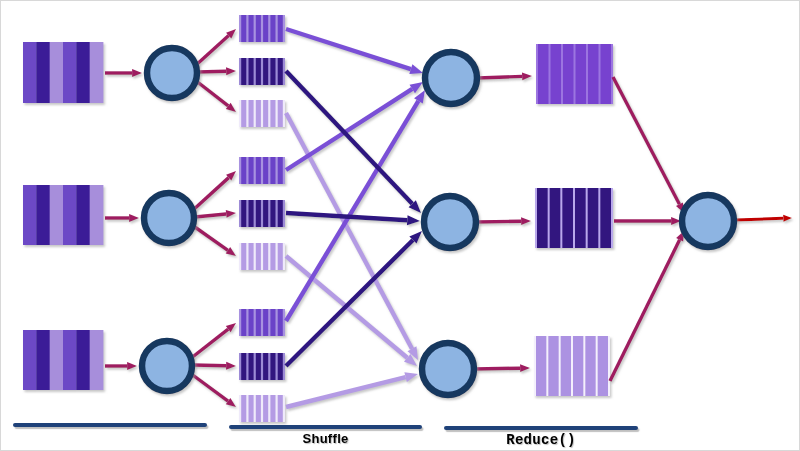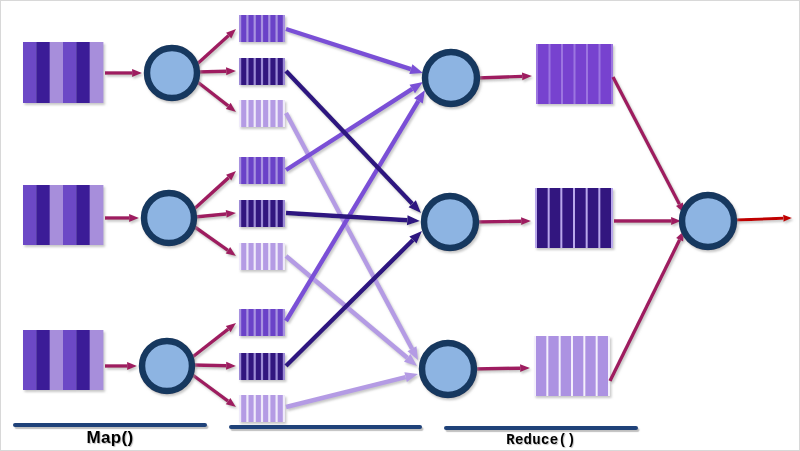--- a/index.html
+++ b/index.html
@@ -280,15 +280,15 @@
         <circle cx="449" cy="221" r="26" fill="#8DB4E2" stroke="#17375E" stroke-width="6.5"></circle>
         <circle cx="447" cy="368" r="26" fill="#8DB4E2" stroke="#17375E" stroke-width="6.5"></circle>
         <circle cx="707" cy="220" r="26" fill="#8DB4E2" stroke="#17375E" stroke-width="6.5"></circle>
       </g>
   </svg>
 
   <div class="bar" id="bar-map" style="background: rgb(31, 66, 121);"></div>
   <div class="bar" id="bar-shuffle" style="background: rgb(31, 66, 121);"></div>
   <div class="bar" id="bar-reduce" style="background: rgb(31, 66, 121);"></div>
 
-  <div class="sec" id="lbl-map">Map()</div>
+  <div class="sec" id="lbl-shuffle">Shuffle</div>
   <div class="sec" id="lbl-reduce">Reduce()</div>
 </div>
 
 </body></html>

